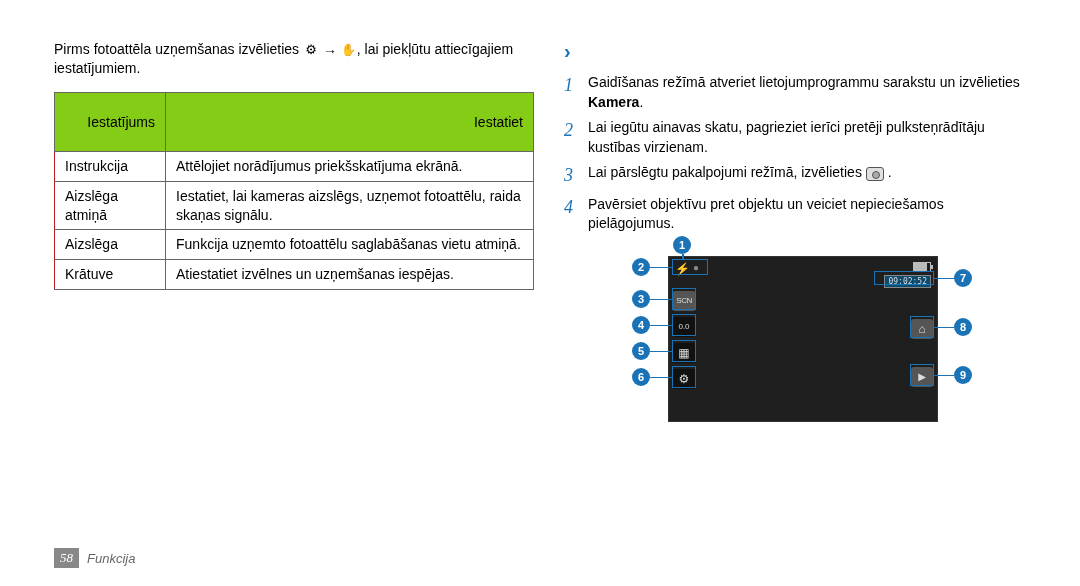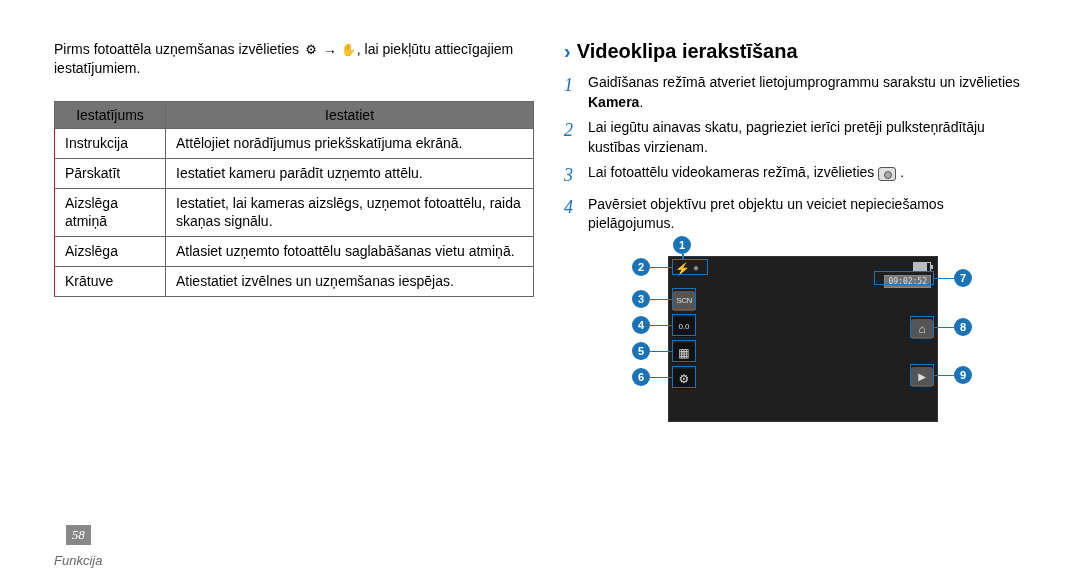--- a/index.html
+++ b/index.html
@@ -16,21 +16,21 @@
     display: flex;
     padding: 40px 54px 0 54px;
     gap: 30px;
   }
   .col {
     flex: 1;
   }
   .col-left { width: 480px; flex: 0 0 480px; }
   .col-right { width: 460px; flex: 0 0 460px; }
   .intro {
-    margin-bottom: 23px;
+    margin-bottom: 14px;
     line-height: 1.35;
   }
   .gear-icon, .hand-icon, .camera-icon {
     display: inline-block;
     width: 16px; height: 16px;
     vertical-align: middle;
     text-align: center;
     line-height: 16px;
     font-size: 13px;
   }
@@ -53,24 +53,24 @@
     border-radius: 50%;
     left: 5px; top: 3px;
     background: #aaa;
   }
   table {
     width: 100%;
     border-collapse: collapse;
     font-size: 14px;
   }
   thead th {
-    background: #737373;
+    background: #84cc16;
     border: 1px solid #666;
-    text-align: center;
-    padding: 5px 10px;
+    text-align: right;
+    padding: 21px 10px;
     font-weight: normal;
   }
   tbody td {
     border-bottom: 1px solid #666;
     border-left: 1px solid #b91c1c;
     border-right: 1px solid #666;
     padding: 5px 10px;
     vertical-align: top;
     line-height: 1.35;
   }
@@ -147,21 +147,21 @@
     width: 2px; height: 4px;
     background: #bbb;
   }
   .timer-box {
     right: 6px; top: 18px;
     border: 1px solid #888;
     padding: 1px 3px;
     color: #ddd;
     font-family: monospace;
     font-size: 8px;
-    background: #737373;
+    background: #0c4a6e;
   }
   .left-icons {
     position: absolute;
     left: 4px; top: 34px;
     display: flex;
     flex-direction: column;
     gap: 6px;
   }
   .i-box {
     width: 22px; height: 20px;
@@ -226,21 +226,20 @@
     pointer-events: none;
   }
   .footer {
     position: absolute;
     bottom: 18px;
     left: 54px;
     display: flex;
     align-items: center;
     gap: 8px;
     font-size: 13px;
-    flex-direction: column;
   }
   .page-num {
     background: #888;
     color: #fff;
     padding: 2px 6px;
     font-style: italic;
     font-family: Georgia, serif;
   }
   .section-name {
     font-style: italic;
@@ -261,56 +260,51 @@
           <th>Iestatījums</th>
           <th>Iestatiet</th>
         </tr>
       </thead>
       <tbody>
         <tr>
             <td>Instrukcija</td>
             <td>Attēlojiet norādījumus priekšskatījuma ekrānā.</td>
           </tr>
         <tr>
-            <td>Pārskatīt</td>
-            <td>Iestatiet kameru parādīt uzņemto attēlu.</td>
-          </tr>
-        <tr>
             <td>Aizslēga atmiņā</td>
             <td>Iestatiet, lai kameras aizslēgs, uzņemot fotoattēlu, raida skaņas signālu.</td>
           </tr>
         <tr>
             <td>Aizslēga</td>
-            <td>Atlasiet uzņemto fotoattēlu saglabāšanas vietu atmiņā.</td>
+            <td>Funkcija uzņemto fotoattēlu saglabāšanas vietu atmiņā.</td>
           </tr>
         <tr>
             <td>Krātuve</td>
             <td>Atiestatiet izvēlnes un uzņemšanas iespējas.</td>
           </tr>
       </tbody>
     </table>
   </div>
 
   <div class="col col-right">
     <div class="heading">
       <span class="chevron">›</span>
-      <span>Videoklipa ierakstīšana</span>
     </div>
     <div class="steps">
       <div class="step">
         <div class="step-num">1</div>
         <div class="step-text"><span>Gaidīšanas režīmā atveriet lietojumprogrammu sarakstu un izvēlieties </span><b>Kamera</b><span>.</span></div>
       </div>
       <div class="step">
         <div class="step-num">2</div>
         <div class="step-text">Lai iegūtu ainavas skatu, pagrieziet ierīci pretēji pulksteņrādītāju kustības virzienam.</div>
       </div>
       <div class="step">
         <div class="step-num">3</div>
-        <div class="step-text"><span>Lai fotoattēlu videokameras režīmā, izvēlieties </span><span class="camera-icon"></span><span> .</span></div>
+        <div class="step-text"><span>Lai pārslēgtu pakalpojumi režīmā, izvēlieties </span><span class="camera-icon"></span><span> .</span></div>
       </div>
       <div class="step">
         <div class="step-num">4</div>
         <div class="step-text">Pavērsiet objektīvu pret objektu un veiciet nepieciešamos pielāgojumus.</div>
       </div>
     </div>
 
     <div class="diagram-container">
       <div class="diagram">
         <div class="screen">

